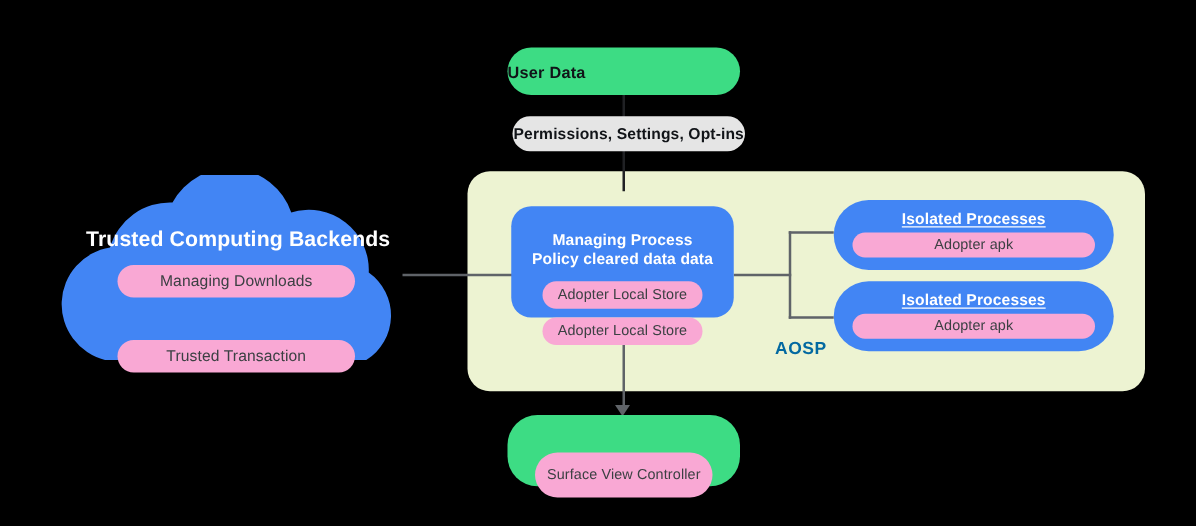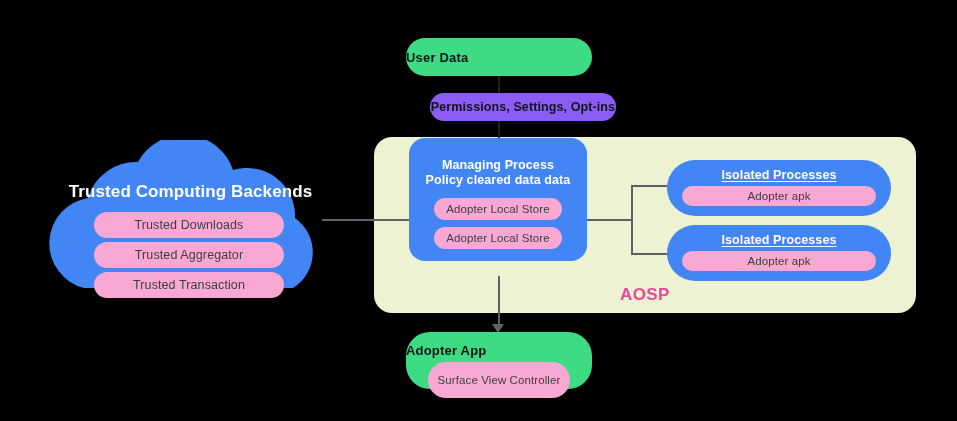--- a/index.html
+++ b/index.html
@@ -36,24 +36,24 @@
     left: 374px;
     top: 137px;
     width: 542px;
     height: 176px;
     background: #EDF3D2;
     border-radius: 18px;
   }
   #aosp-label {
     position: absolute;
     left: 620px;
-    top: 285px;
-    font-size: 17px;
-    font-weight: bold;
-    color: #ec4899;
+    top: 270px;
+    font-size: 14px;
+    font-weight: bold;
+    color: #0369a1;
     letter-spacing: .4px;
   }
 
   
   .line {
     position: absolute;
     background: #5f6368;
   }
   .line.h { height: 2px; }
   .line.v { width: 2px; }
@@ -79,25 +79,25 @@
     left: 0; right: 0;
     font-size: 13px;
     font-weight: bold;
     color: #111418;
     letter-spacing: .2px;
   }
 
   
   #permissions-pill {
     position: absolute;
-    left: 430px;
+    left: 410px;
     top: 93px;
     width: 186px;
     height: 28px;
-    background: #8b5cf6;
+    background: #e5e5e5;
     border-radius: 999px;
     display: flex;
     align-items: center;
     justify-content: center;
     font-size: 12.5px;
     font-weight: bold;
     color: #111418;
     white-space: nowrap;
     letter-spacing: .1px;
   }
@@ -174,40 +174,38 @@
         a 52 52 0 0 1 95 8
         a 48 48 0 0 1 62 48
         a 42 42 0 0 1 -2 70
         L 46 148
         a 46 46 0 0 1 4 -90
         a 50 50 0 0 1 50 -36
         Z"></path>
     </svg>
     <div id="cloud-title">Trusted Computing Backends</div>
 
-    <div class="pill" style="left:56px; top:72px; width:190px; height:26px;">Trusted Downloads</div>
-    <div class="pill" style="left:56px; top:102px; width:190px; height:26px;">Trusted Aggregator</div>
+    <div class="pill" style="left:56px; top:72px; width:190px; height:26px;">Managing Downloads</div>
     <div class="pill" style="left:56px; top:132px; width:190px; height:26px;">Trusted Transaction</div>
   </div>
 
-  <div class="blue-box" style="left:409px; top:138px; width:178px; height:123px; border-radius:16px;">
+  <div class="blue-box" style="left:409px; top:165px; width:178px; height:89px; border-radius:16px;">
     <div class="title" style="top:20px;">Managing Process</div>
     <div class="title" style="top:35px;">Policy cleared data data</div>
     <div class="pill" style="left:25px; top:60px; width:128px; height:22px; font-size:11.5px;">Adopter Local Store</div>
     <div class="pill" style="left:25px; top:89px; width:128px; height:22px; font-size:11.5px;">Adopter Local Store</div>
   </div>
 
   <div class="blue-box" style="left:667px; top:160px; width:224px; height:56px; border-radius:28px;">
     <div class="title underline" style="top:8px;">Isolated Processes</div>
     <div class="pill" style="left:15px; top:26px; width:194px; height:20px; font-size:11.5px;">Adopter apk</div>
   </div>
 
   <div class="blue-box" style="left:667px; top:225px; width:224px; height:56px; border-radius:28px;">
     <div class="title underline" style="top:8px;">Isolated Processes</div>
     <div class="pill" style="left:15px; top:26px; width:194px; height:20px; font-size:11.5px;">Adopter apk</div>
   </div>
 
   <div class="green-box" style="left:406px; top:332px; width:186px; height:57px; border-radius:24px;">
-    <div class="title" style="top:11px;">Adopter App</div>
     <div class="pill" style="left:22px; top:30px; width:142px; height:36px; font-size:11.5px;">Surface View Controller</div>
   </div>
 
 </div>
 
 </body></html>

